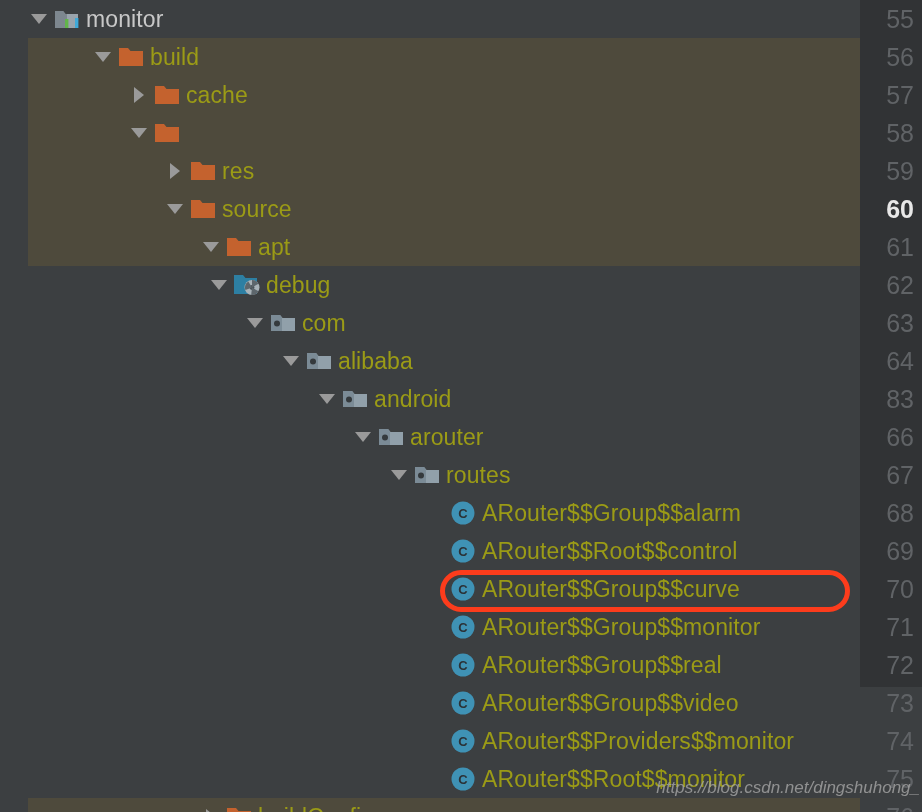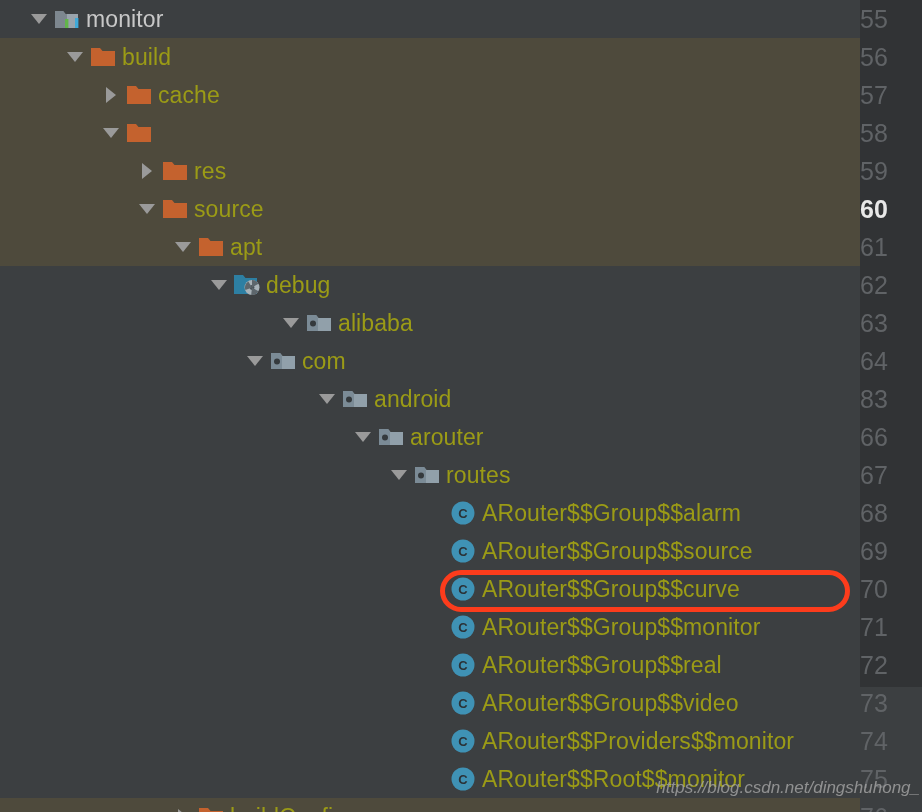--- a/index.html
+++ b/index.html
@@ -24,21 +24,21 @@
   }
   .row {
     position: relative;
     display: flex;
     align-items: flex-start;
     height: 38px;
     white-space: nowrap;
     user-select: none;
   }
   .row.band-dark  { background: #3c3f41; }
-  .row.band-olive { background: #4c1d95; }
+  .row.band-olive { background: #4c1d95; margin-left: 28px; }
   
   .row.band-olive::after {
     content: "";
     position: absolute;
     left: 0; top: 0; right: 0; bottom: 0;
     background: #4e4a3c;
     z-index: 0;
   }
   .row > * { position: relative; z-index: 1; }
 
@@ -96,22 +96,22 @@
     pointer-events: none;
     z-index: 20;
   }
 
   
   #gutter {
     position: absolute;
     right: 0; top: 0;
     width: 62px; height: 687px;
     background: #313335;
-    text-align: left;
-    padding-right: 24px;
+    text-align: right;
+    padding-right: 8px;
     z-index: 10;
   }
   .lineno {
     height: 38px;
     line-height: 38px;
     font-size: 25px;
     color: #606366;
     font-family: "Liberation Sans", sans-serif;
   }
   .lineno.active { color: #e8e8e8; font-weight: bold; }
@@ -235,46 +235,46 @@
             <circle cx="19" cy="14.5" r="7.5" fill="#a8b2b8"></circle>
             <circle cx="19" cy="14.5" r="2.4" fill="#4a5258"></circle>
             <path d="M19 7 a7.5 7.5 0 0 1 6.5 3.8 L19 14.5 Z" fill="#5d666c"></path>
             <path d="M25.5 18.3 a7.5 7.5 0 0 1 -7.3 3.7 L19 14.5 Z" fill="#5d666c"></path>
             <path d="M12.4 17 a7.5 7.5 0 0 1 2.9 -8.6 L19 14.5 Z" fill="#5d666c"></path>
           </svg>
         </span>
         <span class="label folder">debug</span>
       </div>
       <div class="row band-dark">
-        <span class="indent" style="width: 278px;"></span>
+        <span class="indent" style="width: 242px;"></span>
         <span class="twisty open">
           <i></i>
         </span>
         <span class="icon">
           <svg width="26" height="22" viewBox="0 0 26 22">
             <path d="M1 3 h9 l2.5 3 H25 v13 H1 Z" fill="#91a0aa"></path>
             <path d="M1 3 h9 l2.5 3 H12 V19 H1 Z" fill="#7b8b96"></path>
             <circle cx="7" cy="11.5" r="3" fill="#353a3d"></circle>
           </svg>
         </span>
-        <span class="label pkg">alibaba</span>
-      </div>
-      <div class="row band-dark">
-        <span class="indent" style="width: 242px;"></span>
+        <span class="label pkg">com</span>
+      </div>
+      <div class="row band-dark">
+        <span class="indent" style="width: 278px;"></span>
         <span class="twisty open">
           <i></i>
         </span>
         <span class="icon">
           <svg width="26" height="22" viewBox="0 0 26 22">
             <path d="M1 3 h9 l2.5 3 H25 v13 H1 Z" fill="#91a0aa"></path>
             <path d="M1 3 h9 l2.5 3 H12 V19 H1 Z" fill="#7b8b96"></path>
             <circle cx="7" cy="11.5" r="3" fill="#353a3d"></circle>
           </svg>
         </span>
-        <span class="label pkg">com</span>
+        <span class="label pkg">alibaba</span>
       </div>
       <div class="row band-dark">
         <span class="indent" style="width: 314px;"></span>
         <span class="twisty open">
           <i></i>
         </span>
         <span class="icon">
           <svg width="26" height="22" viewBox="0 0 26 22">
             <path d="M1 3 h9 l2.5 3 H25 v13 H1 Z" fill="#91a0aa"></path>
             <path d="M1 3 h9 l2.5 3 H12 V19 H1 Z" fill="#7b8b96"></path>
@@ -328,21 +328,21 @@
         <span class="indent" style="width: 422px;"></span>
         <span class="twisty none">
           <i></i>
         </span>
         <span class="icon">
           <svg width="26" height="26" viewBox="0 0 26 26">
             <circle cx="13" cy="13" r="11.5" fill="#3f92b5"></circle>
             <text x="13" y="18.2" font-family="Liberation Sans, sans-serif" font-size="13" font-weight="bold" fill="#2b3237" text-anchor="middle">C</text>
           </svg>
         </span>
-        <span class="label cls">ARouter$$Group$$source</span>
+        <span class="label cls">ARouter$$Root$$control</span>
       </div>
       <div class="row band-dark">
         <span class="indent" style="width: 422px;"></span>
         <span class="twisty none">
           <i></i>
         </span>
         <span class="icon">
           <svg width="26" height="26" viewBox="0 0 26 26">
             <circle cx="13" cy="13" r="11.5" fill="#3f92b5"></circle>
             <text x="13" y="18.2" font-family="Liberation Sans, sans-serif" font-size="13" font-weight="bold" fill="#2b3237" text-anchor="middle">C</text>

